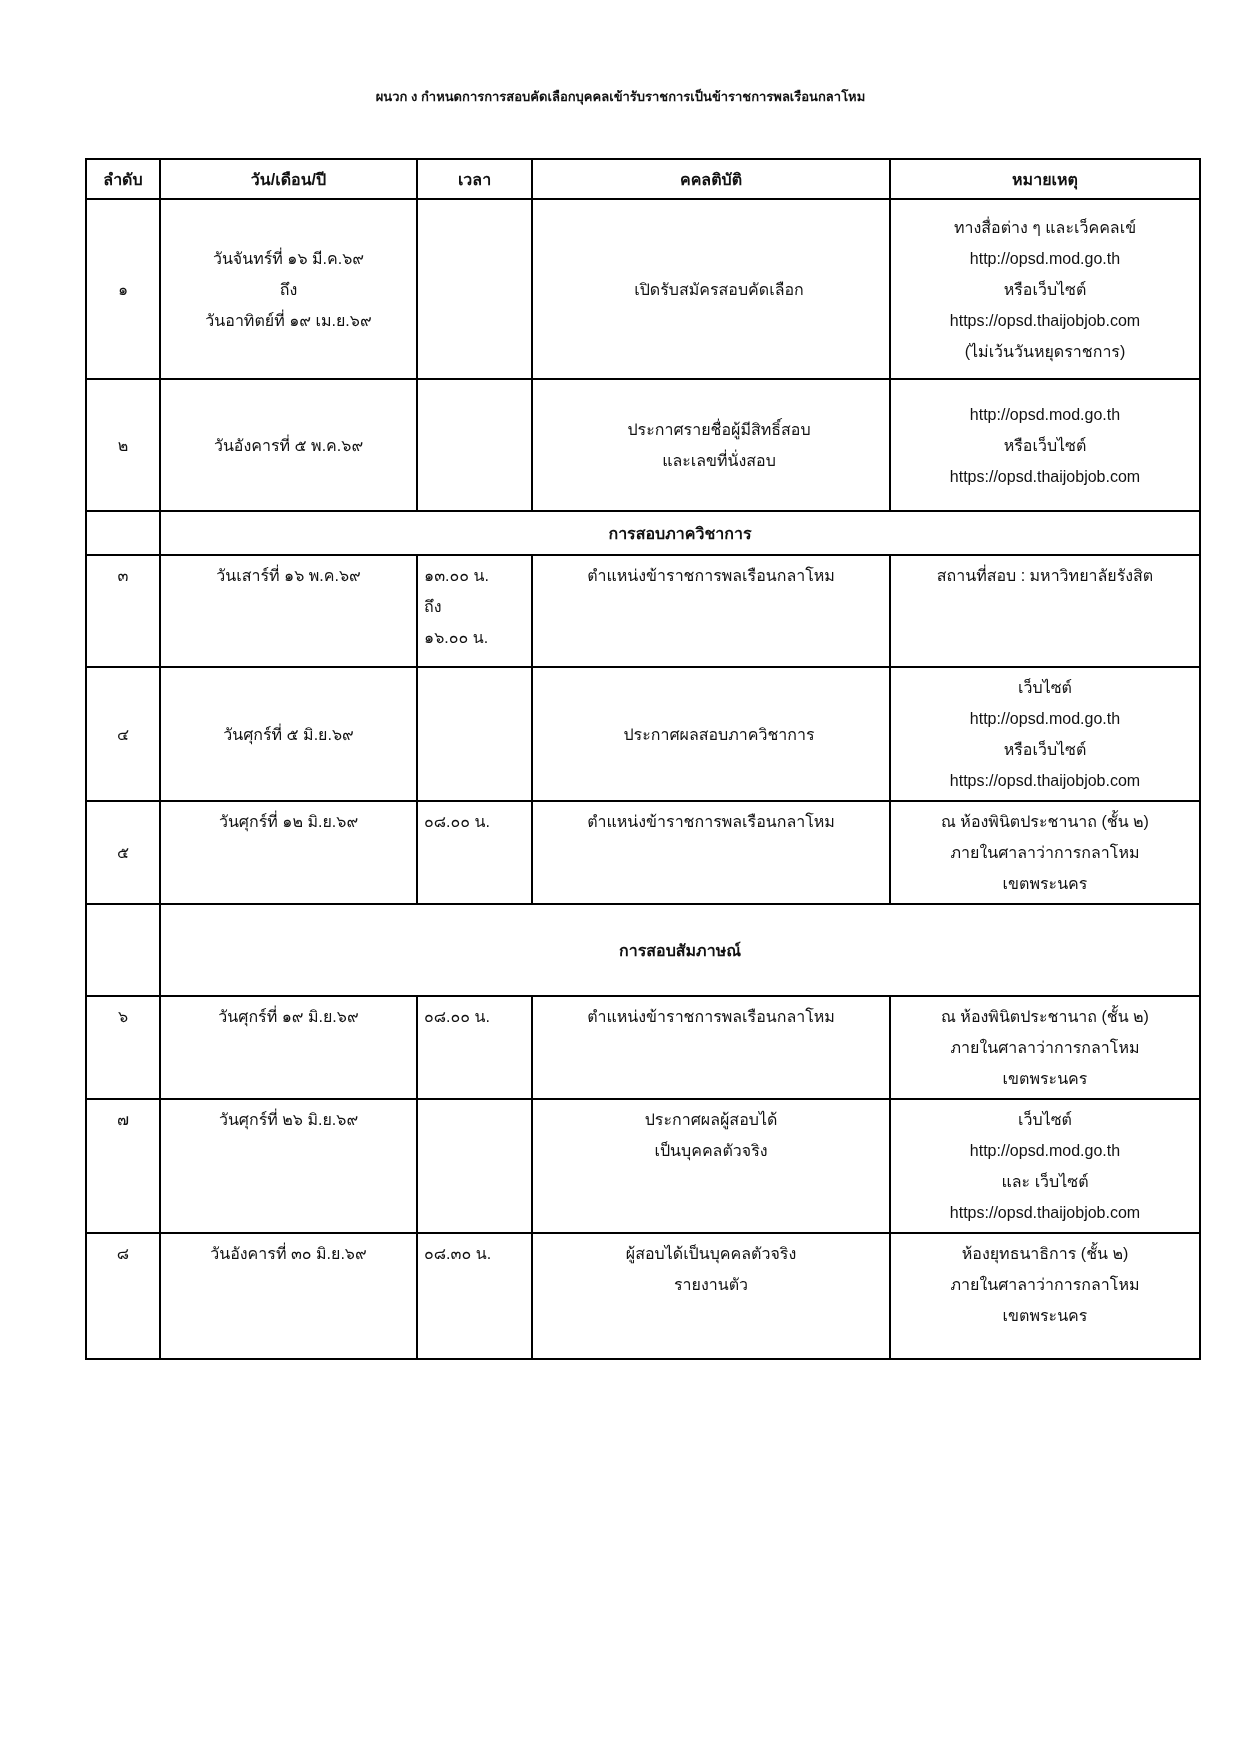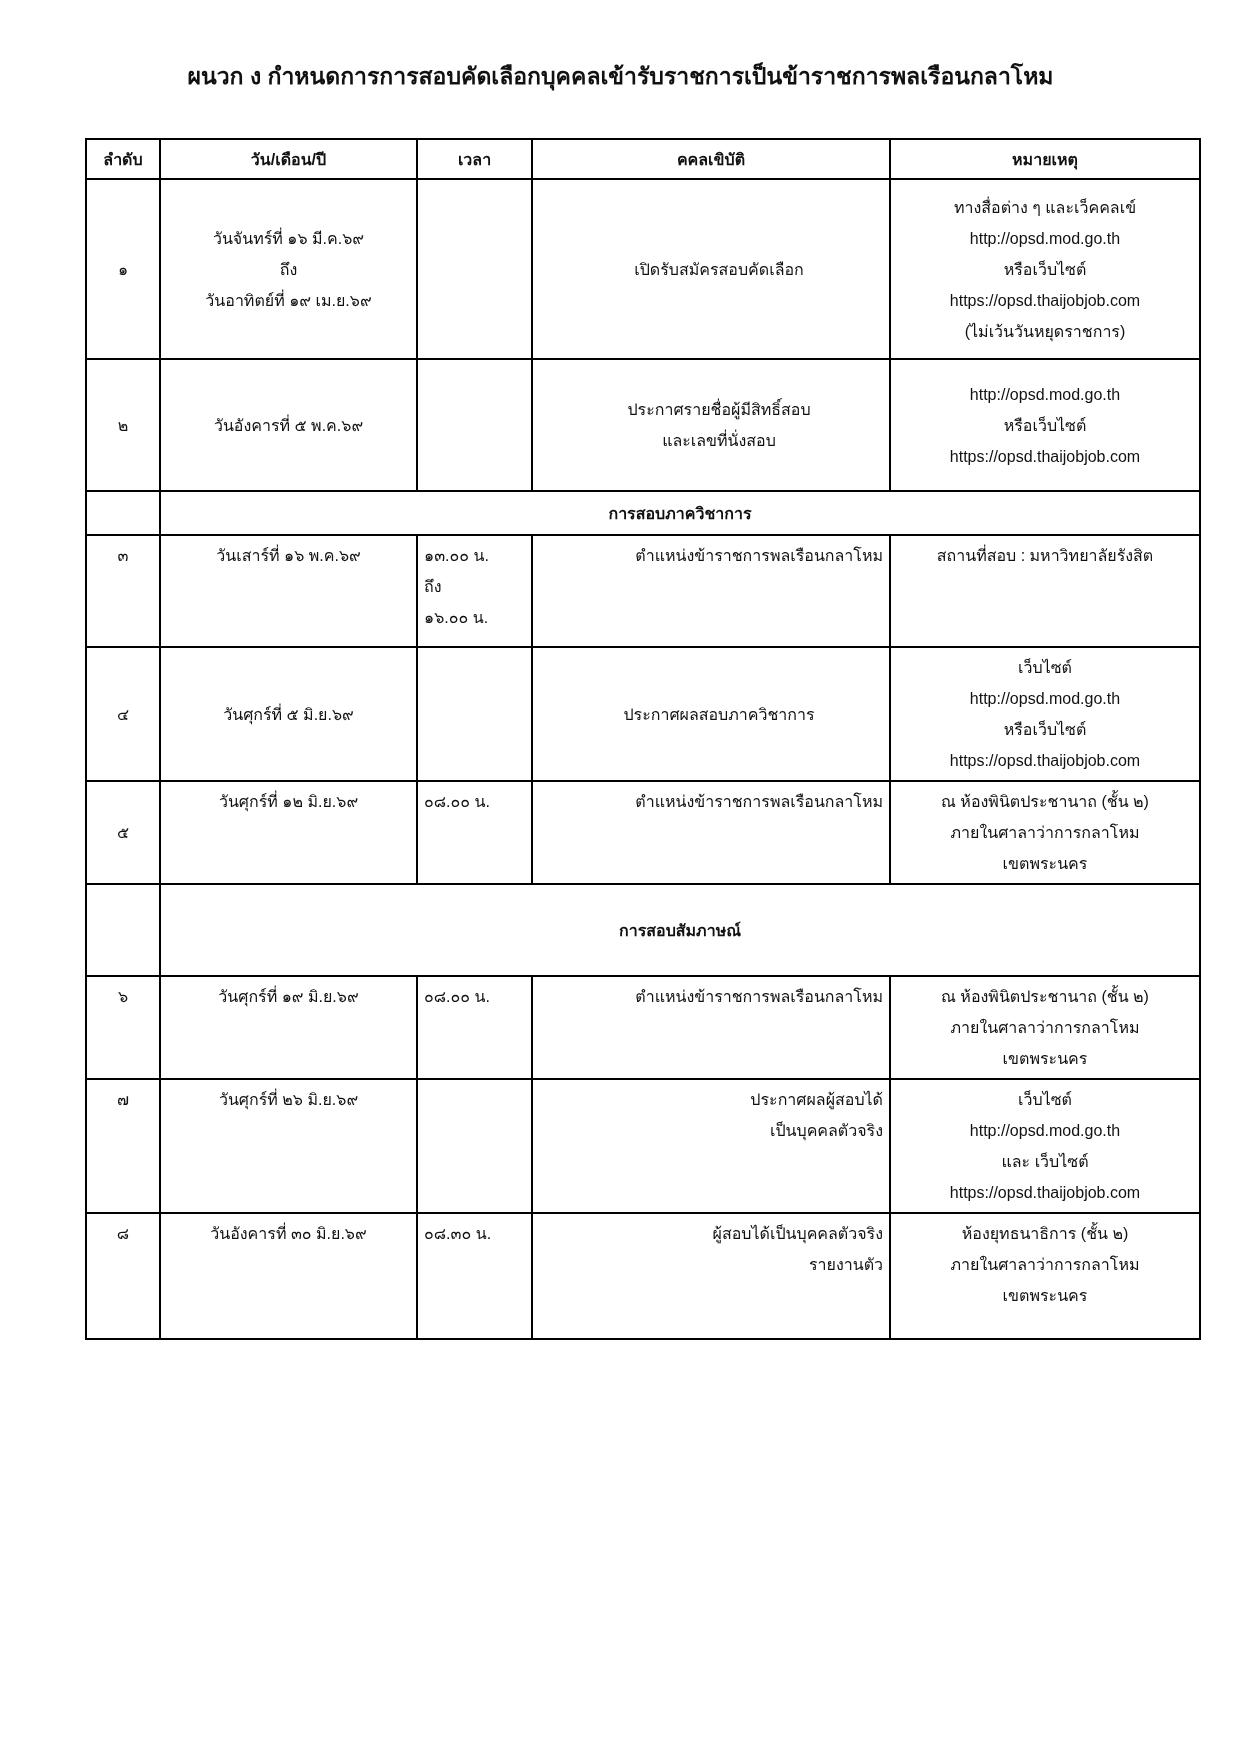--- a/index.html
+++ b/index.html
@@ -6,24 +6,24 @@
   .page {
     position:relative;
     width:1241px; height:1754px;
     margin:0 auto;
     background:#ffffff;
     font-family:"Liberation Sans", sans-serif;
     color:#111111;
     overflow:hidden;
   }
   .doc-title {
-    padding-top:59px;
+    padding-top:79px;
     text-align:center;
     font-weight:bold;
-    font-size:23px;
+    font-size:13px;
     line-height:35px;
   }
   table.schedule {
     border-collapse:collapse;
     table-layout:fixed;
     margin:44px 0 0 85px;
     width:1114px;
   }
   table.schedule th, table.schedule td {
     border:2px solid #000000;
@@ -45,21 +45,21 @@
   tbody tr:nth-child(8)  { height:56px;  }
   tbody tr:nth-child(9)  { height:106px; }
   tbody tr:nth-child(10) { height:126px; }
   tbody tr:nth-child(11) { height:96px;  }
 
   td.vt { vertical-align:top; }
   td.vm { vertical-align:middle; }
   td.c-no     { text-align:center; }
   td.c-date   { text-align:center; }
   td.c-time   { }
-  td.c-action { text-align:right; padding-left:10px; }
+  td.c-action { text-align:center; padding-left:10px; }
   td.c-action.ac { text-align:center; padding-left:22px; }
   td.c-remark { text-align:center; padding-left:2px; padding-right:2px; }
   td .line { white-space:nowrap; }
   td.section-label-cell {
     text-align:center;
     font-weight:bold;
     font-size:20px;
     vertical-align:middle;
   }
 </style>
@@ -77,21 +77,21 @@
       <col style="width:257px">
       <col style="width:115px">
       <col style="width:358px">
       <col style="width:310px">
     </colgroup>
     <thead>
       <tr>
         <th>ลำดับ</th>
         <th>วัน/เดือน/ปี</th>
         <th>เวลา</th>
-        <th>คคลเขิบัติ</th>
+        <th>คคลติบัติ</th>
         <th>หมายเหตุ</th>
       </tr>
     </thead>
     <tbody>
         <tr>
           <td class="c-no vm">
             <div class="line">๑</div>
           </td>
           <td class="c-date vm">
             <div class="line">วันจันทร์ที่ ๑๖ มี.ค.๖๙</div>

